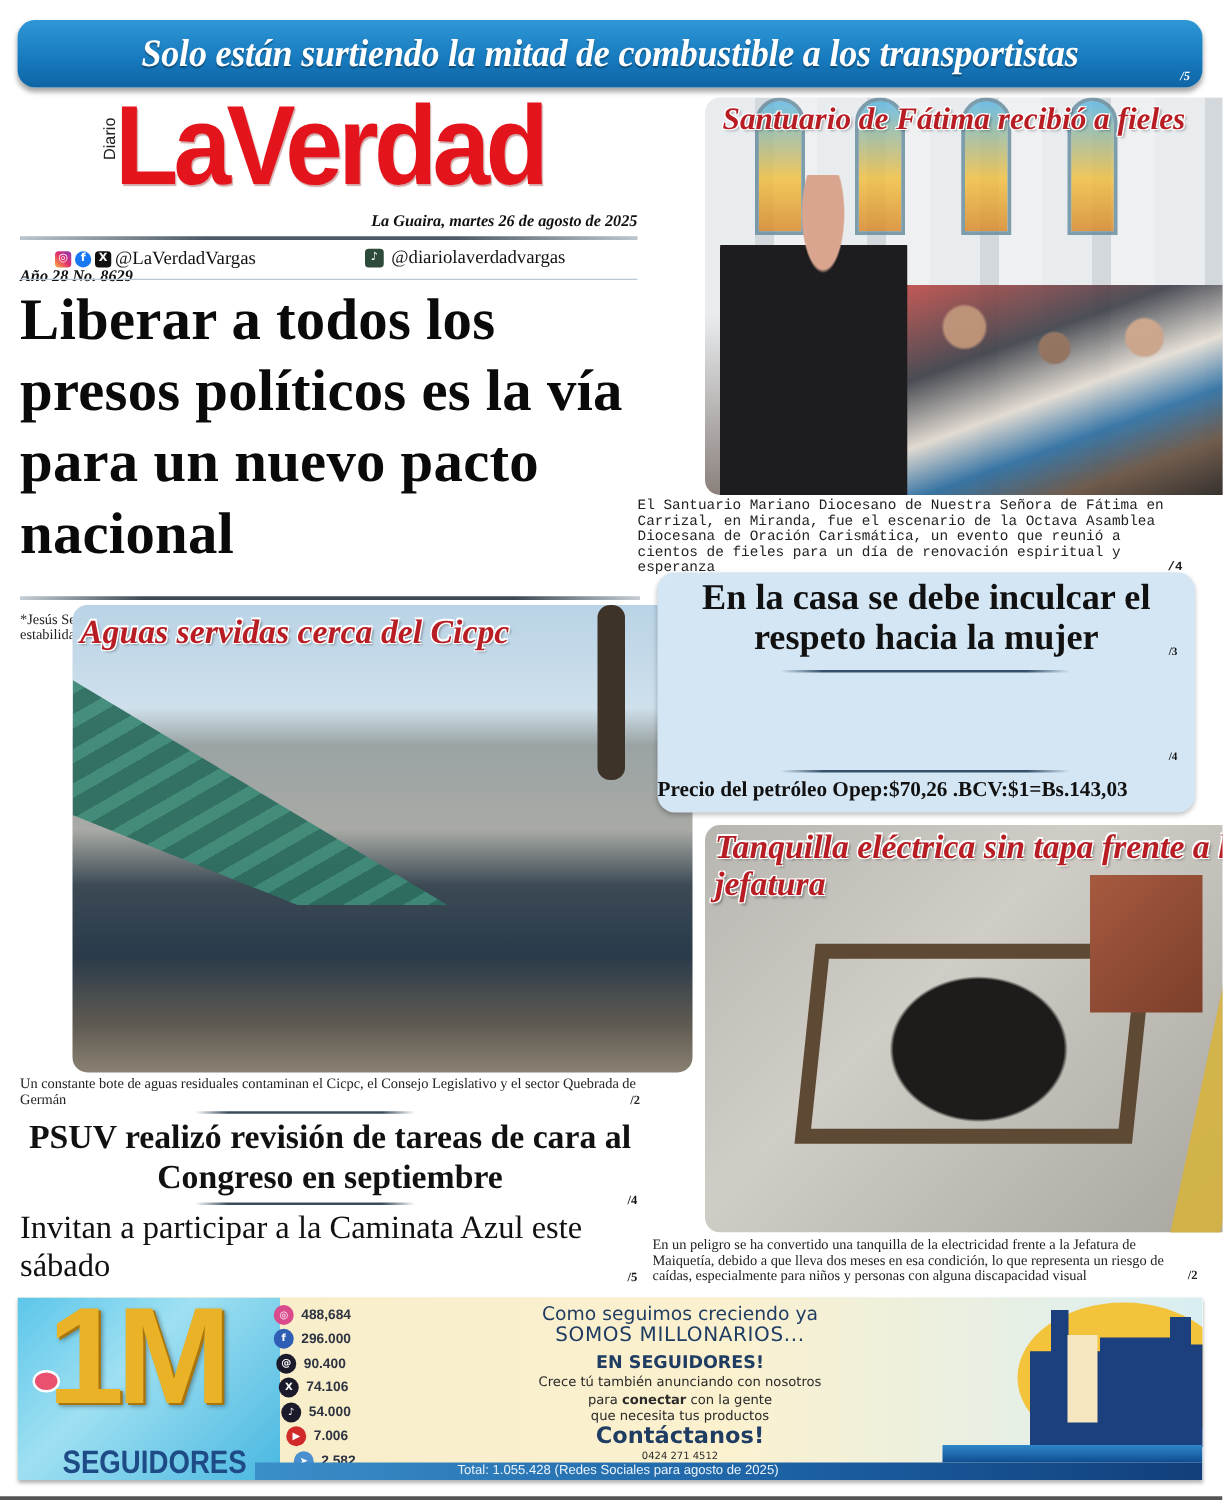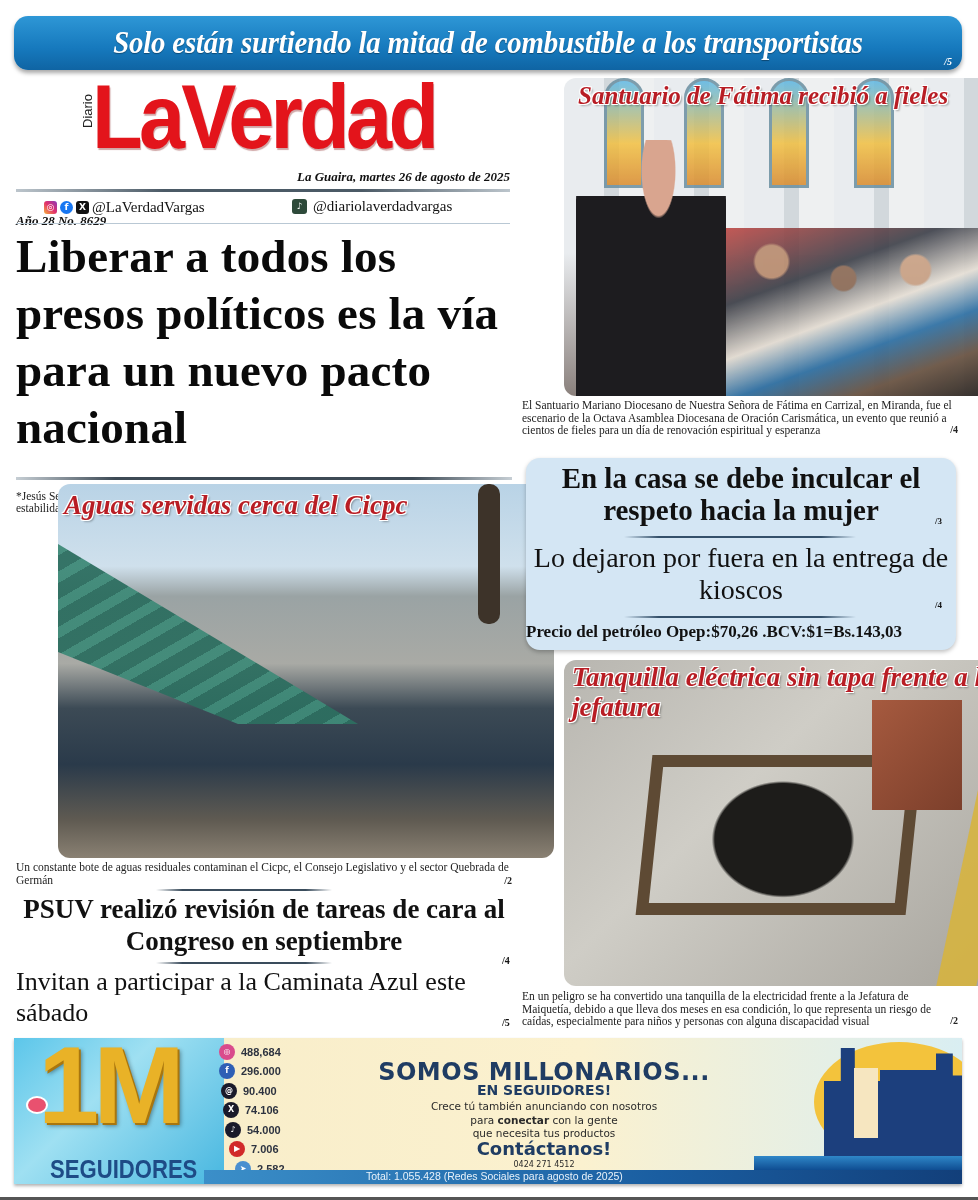--- a/index.html
+++ b/index.html
@@ -111,21 +111,21 @@
   .ad { position: absolute; left: 14px; top: 1038px; width: 948px; height: 146px; overflow: hidden; box-shadow: 0 2px 3px rgba(0,0,0,0.3); background: linear-gradient(90deg, #f7ecc7 0%, #fbf1cf 60%, #d9eef2 100%); }
   .ad .left-panel { position: absolute; left: 0; top: 0; width: 210px; height: 146px; background: linear-gradient(135deg, #5cc6ea 0%, #9fe0f2 40%, #48b7e0 100%); }
   .ad .one-m { position: absolute; left: 24px; top: -8px; font-family: "Liberation Sans", sans-serif; font-weight: bold; font-size: 110px; letter-spacing: -6px; color: #e9b227; text-shadow: 2px 2px 0 #a9760e, 3px 3px 4px rgba(0,0,0,0.4); line-height: 1; }
   .ad .seguidores { position: absolute; left: 36px; top: 116px; font-family: "Liberation Sans", sans-serif; font-weight: bold; font-size: 26px; color: #1e4b86; transform: scaleX(0.85); transform-origin: left; }
   .ad .heart { position: absolute; left: 12px; top: 58px; width: 22px; height: 18px; background: #e9516f; border-radius: 50%; border: 2px solid #fff; }
   .ad .stats { position: absolute; left: 205px; top: 4px; width: 110px; }
   .ad .stat { position: relative; height: 19.5px; display: flex; align-items: center; gap: 6px; font-family: "Liberation Sans", sans-serif; font-weight: bold; font-size: 11px; color: #2d3340; }
   .ad .stat .dot { width: 16px; height: 16px; border-radius: 50%; color: #fff; font-family: "DejaVu Sans", sans-serif; font-size: 8px; line-height: 16px; text-align: center; }
   .ad .mid { position: absolute; left: 320px; top: 0; width: 420px; height: 146px; text-align: center; color: #1f3c63; font-family: "DejaVu Sans", sans-serif; }
   .ad .mid .l1 { position: absolute; top: 4px; width: 100%; font-size: 15px; }
-  .ad .mid .l2 { position: absolute; top: 20px; width: 100%; font-size: 24px; font-weight: bold; letter-spacing: 0.5px; }
+  .ad .mid .l2 { position: absolute; top: 20px; width: 100%; font-size: 16px; font-weight: normal; letter-spacing: 0.5px; }
   .ad .mid .l3 { position: absolute; top: 44px; width: 100%; font-size: 14px; font-weight: bold; }
   .ad .mid .l4 { position: absolute; top: 62px; width: 100%; font-size: 10.5px; color: #2a2a2a; }
   .ad .mid .l5 { position: absolute; top: 76px; width: 100%; font-size: 10.5px; color: #2a2a2a; }
   .ad .mid .l6 { position: absolute; top: 89px; width: 100%; font-size: 10.5px; color: #2a2a2a; }
   .ad .mid .l7 { position: absolute; top: 100px; width: 100%; font-size: 18px; font-weight: bold; }
   .ad .mid .l8 { position: absolute; top: 122px; width: 100%; font-size: 8px; color: #2a2a2a; }
   .ad .total-bar { position: absolute; left: 190px; top: 132px; width: 758px; height: 14px; background: linear-gradient(90deg, #3b8fc9, #1a5ea1 60%, #123f7a); }
   .ad .total { position: absolute; left: 352px; top: 132px; font-family: "Liberation Sans", sans-serif; font-size: 10.5px; color: #e8f2fa; }
   .ad .sun { position: absolute; left: 800px; top: 4px; width: 170px; height: 120px; border-radius: 50%; background: #f3c33c; }
   .ad .castle { position: absolute; left: 810px; top: 10px; width: 140px; height: 110px; background: #1c3f7d; clip-path: polygon(0 100%, 0 30%, 12% 30%, 12% 0, 22% 0, 22% 30%, 40% 30%, 40% 20%, 80% 20%, 80% 5%, 92% 5%, 92% 25%, 100% 25%, 100% 100%); }
@@ -174,40 +174,39 @@
 
 <div class="photo photo-santuario">
   <div class="window" style="left:40px;"></div>
   <div class="window" style="left:120px;"></div>
   <div class="window" style="left:205px;"></div>
   <div class="window" style="left:290px;"></div>
   <div class="crowd"></div>
   <div class="priest"></div>
   <span class="caption-title">Santuario de Fátima recibió a fieles</span>
 </div>
-<div class="cap-small" style="left:522px; top:399px; width:436px;">
+<div class="cap-small" style="left:510px; top:399px; width:436px;font-family:Liberation Mono, monospace;">
   <span>El Santuario Mariano Diocesano de Nuestra Señora de Fátima en Carrizal, en Miranda, fue el escenario de la Octava Asamblea Diocesana de Oración Carismática, un evento que reunió a cientos de fieles para un día de renovación espiritual y esperanza</span>
   <span class="pg">/4</span>
 </div>
 
 <div class="photo photo-aguas">
   <div class="stairs"></div>
   <div class="tree"></div>
   <span class="caption-title">Aguas servidas cerca del Cicpc</span>
 </div>
 <div class="cap-small" style="left:16px; top:861px; width:496px; height:26px;">
   <span>Un constante bote de aguas residuales contaminan el Cicpc, el Consejo Legislativo y el sector Quebrada de Germán</span>
   <span class="pg">/2</span>
 </div>
 
 <div class="blue-box">
   <div class="h1">En la casa se debe inculcar el respeto hacia la mujer</div>
   <span class="pg" style="top:58px;">/3</span>
   <div class="div-line" style="top:78px;"></div>
-  <div class="h2">Lo dejaron por fuera en la entrega de kioscos</div>
   <span class="pg" style="top:142px;">/4</span>
   <div class="div-line" style="top:158px;"></div>
   <div class="price">Precio del petróleo Opep:$70,26  .BCV:$1=Bs.143,03</div>
 </div>
 
 <div class="photo photo-tanquilla">
   <div class="stripe"></div>
   <div class="frame"></div>
   <div class="block"></div>
   <span class="caption-title">Tanquilla eléctrica sin tapa frente a la jefatura</span>
@@ -253,20 +252,21 @@
     <div class="stat" style="padding-left:10px">
         <span class="dot" style="background:#d12a2a">▶</span>
         <span>7.006</span>
       </div>
     <div class="stat" style="padding-left:16px">
         <span class="dot" style="background:#4a8fd0">➤</span>
         <span>2.582</span>
       </div>
   </div>
   <div class="mid">
+    <div class="l1">Como seguimos creciendo ya</div>
     <div class="l2">SOMOS MILLONARIOS...</div>
     <div class="l3">EN SEGUIDORES!</div>
     <div class="l4">Crece tú también anunciando con nosotros</div>
     <div class="l5"><span>para </span><b>conectar</b><span> con la gente</span></div>
     <div class="l6">que necesita tus productos</div>
     <div class="l7">Contáctanos!</div>
     <div class="l8">0424 271 4512</div>
   </div>
   <div class="sun"></div>
   <div class="castle"></div>

